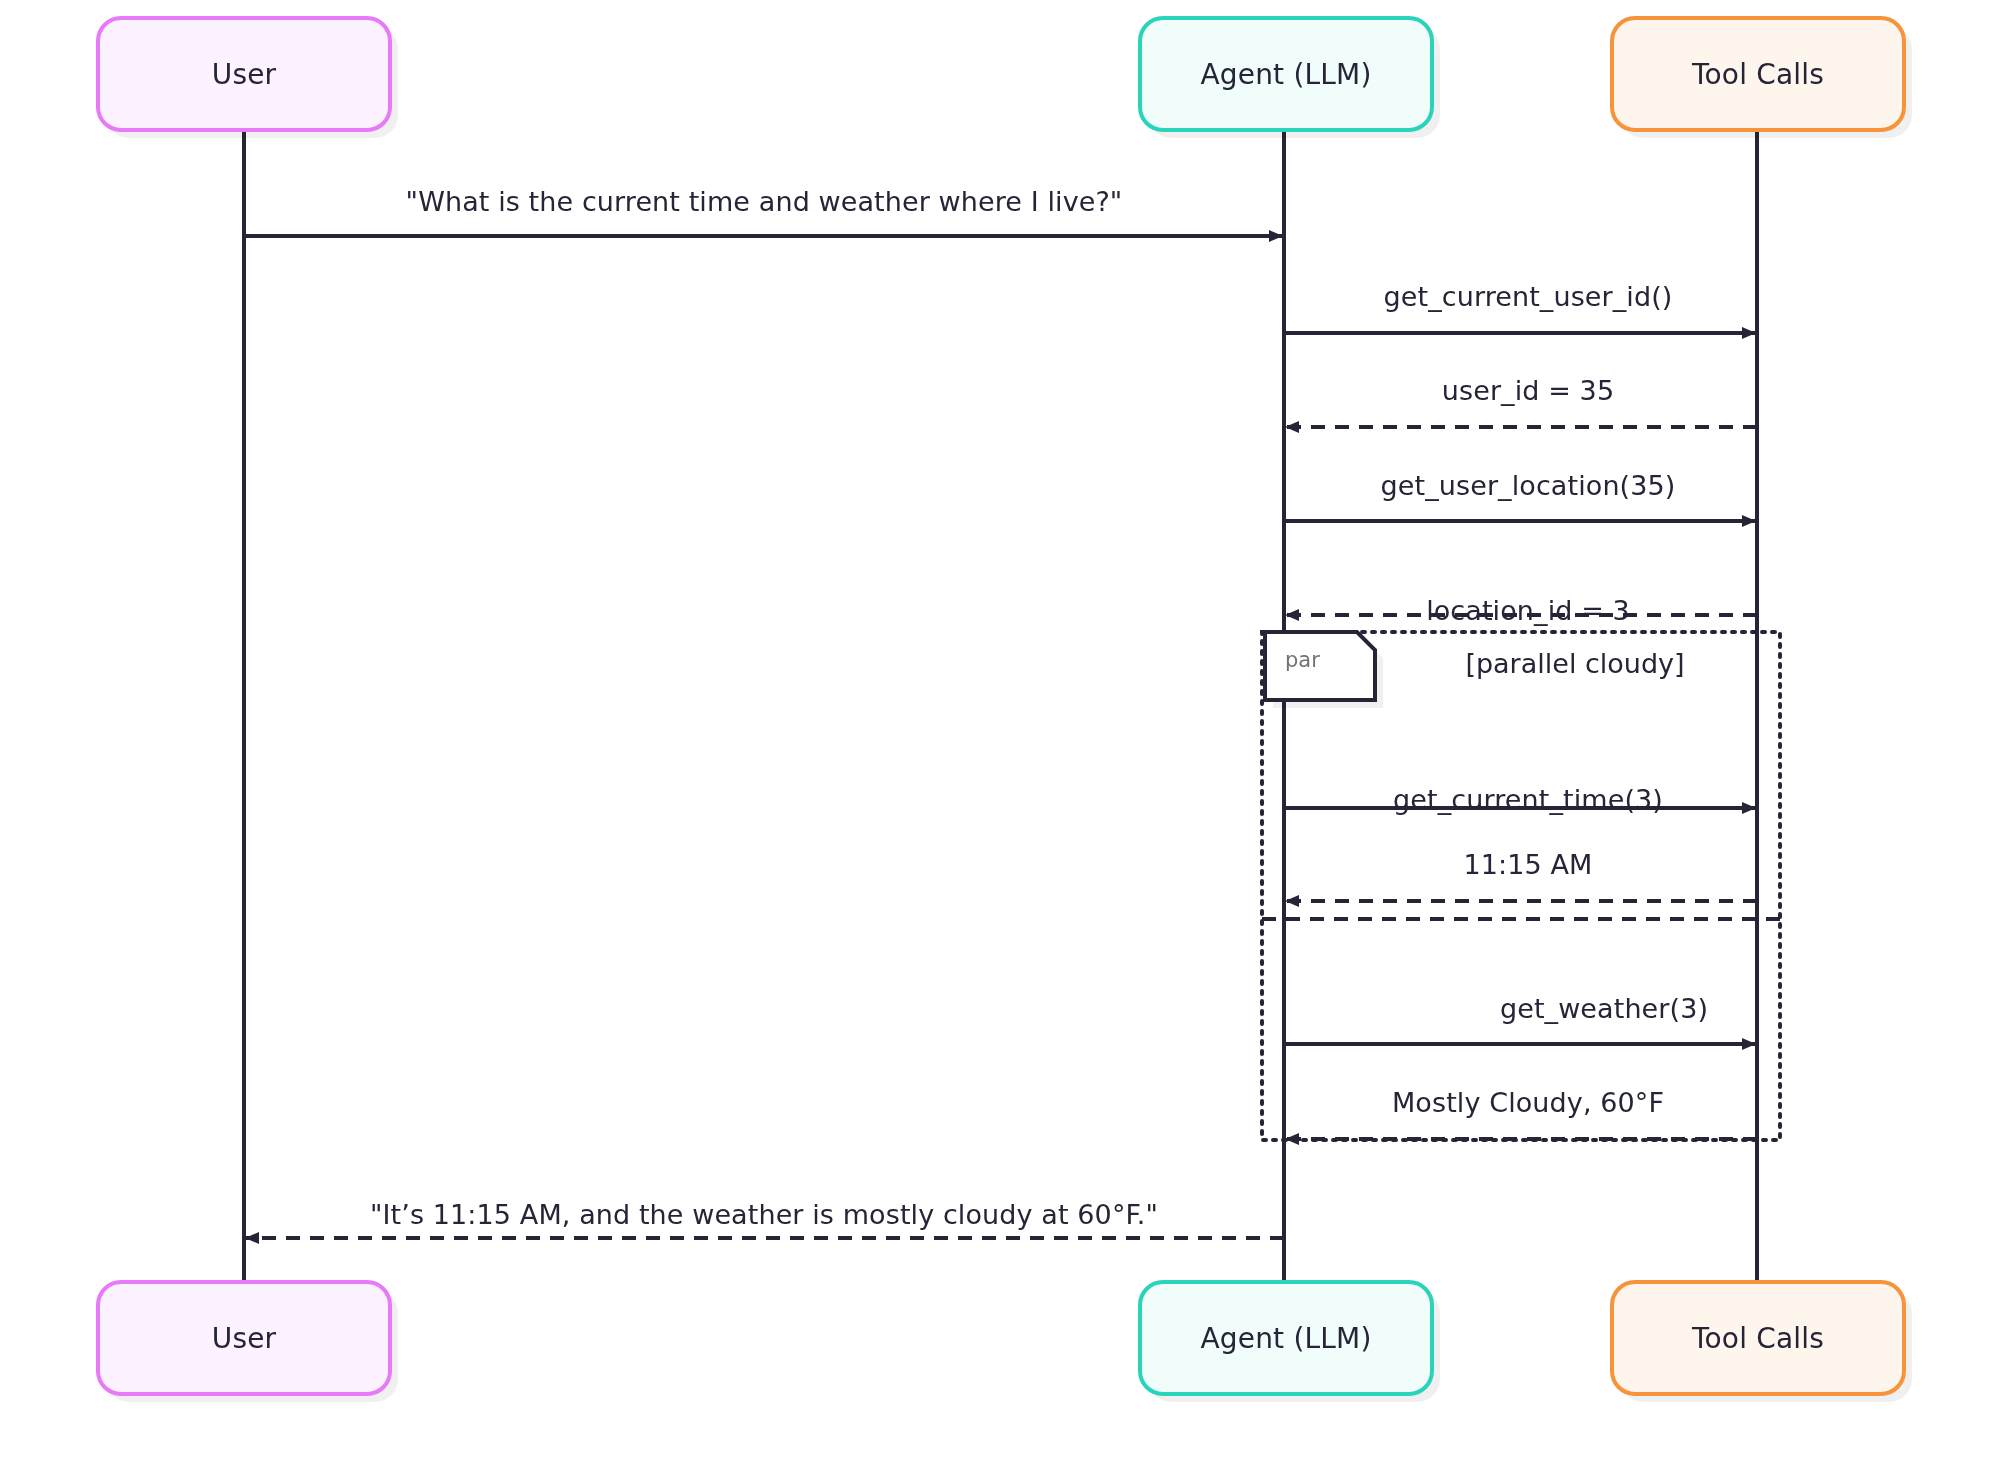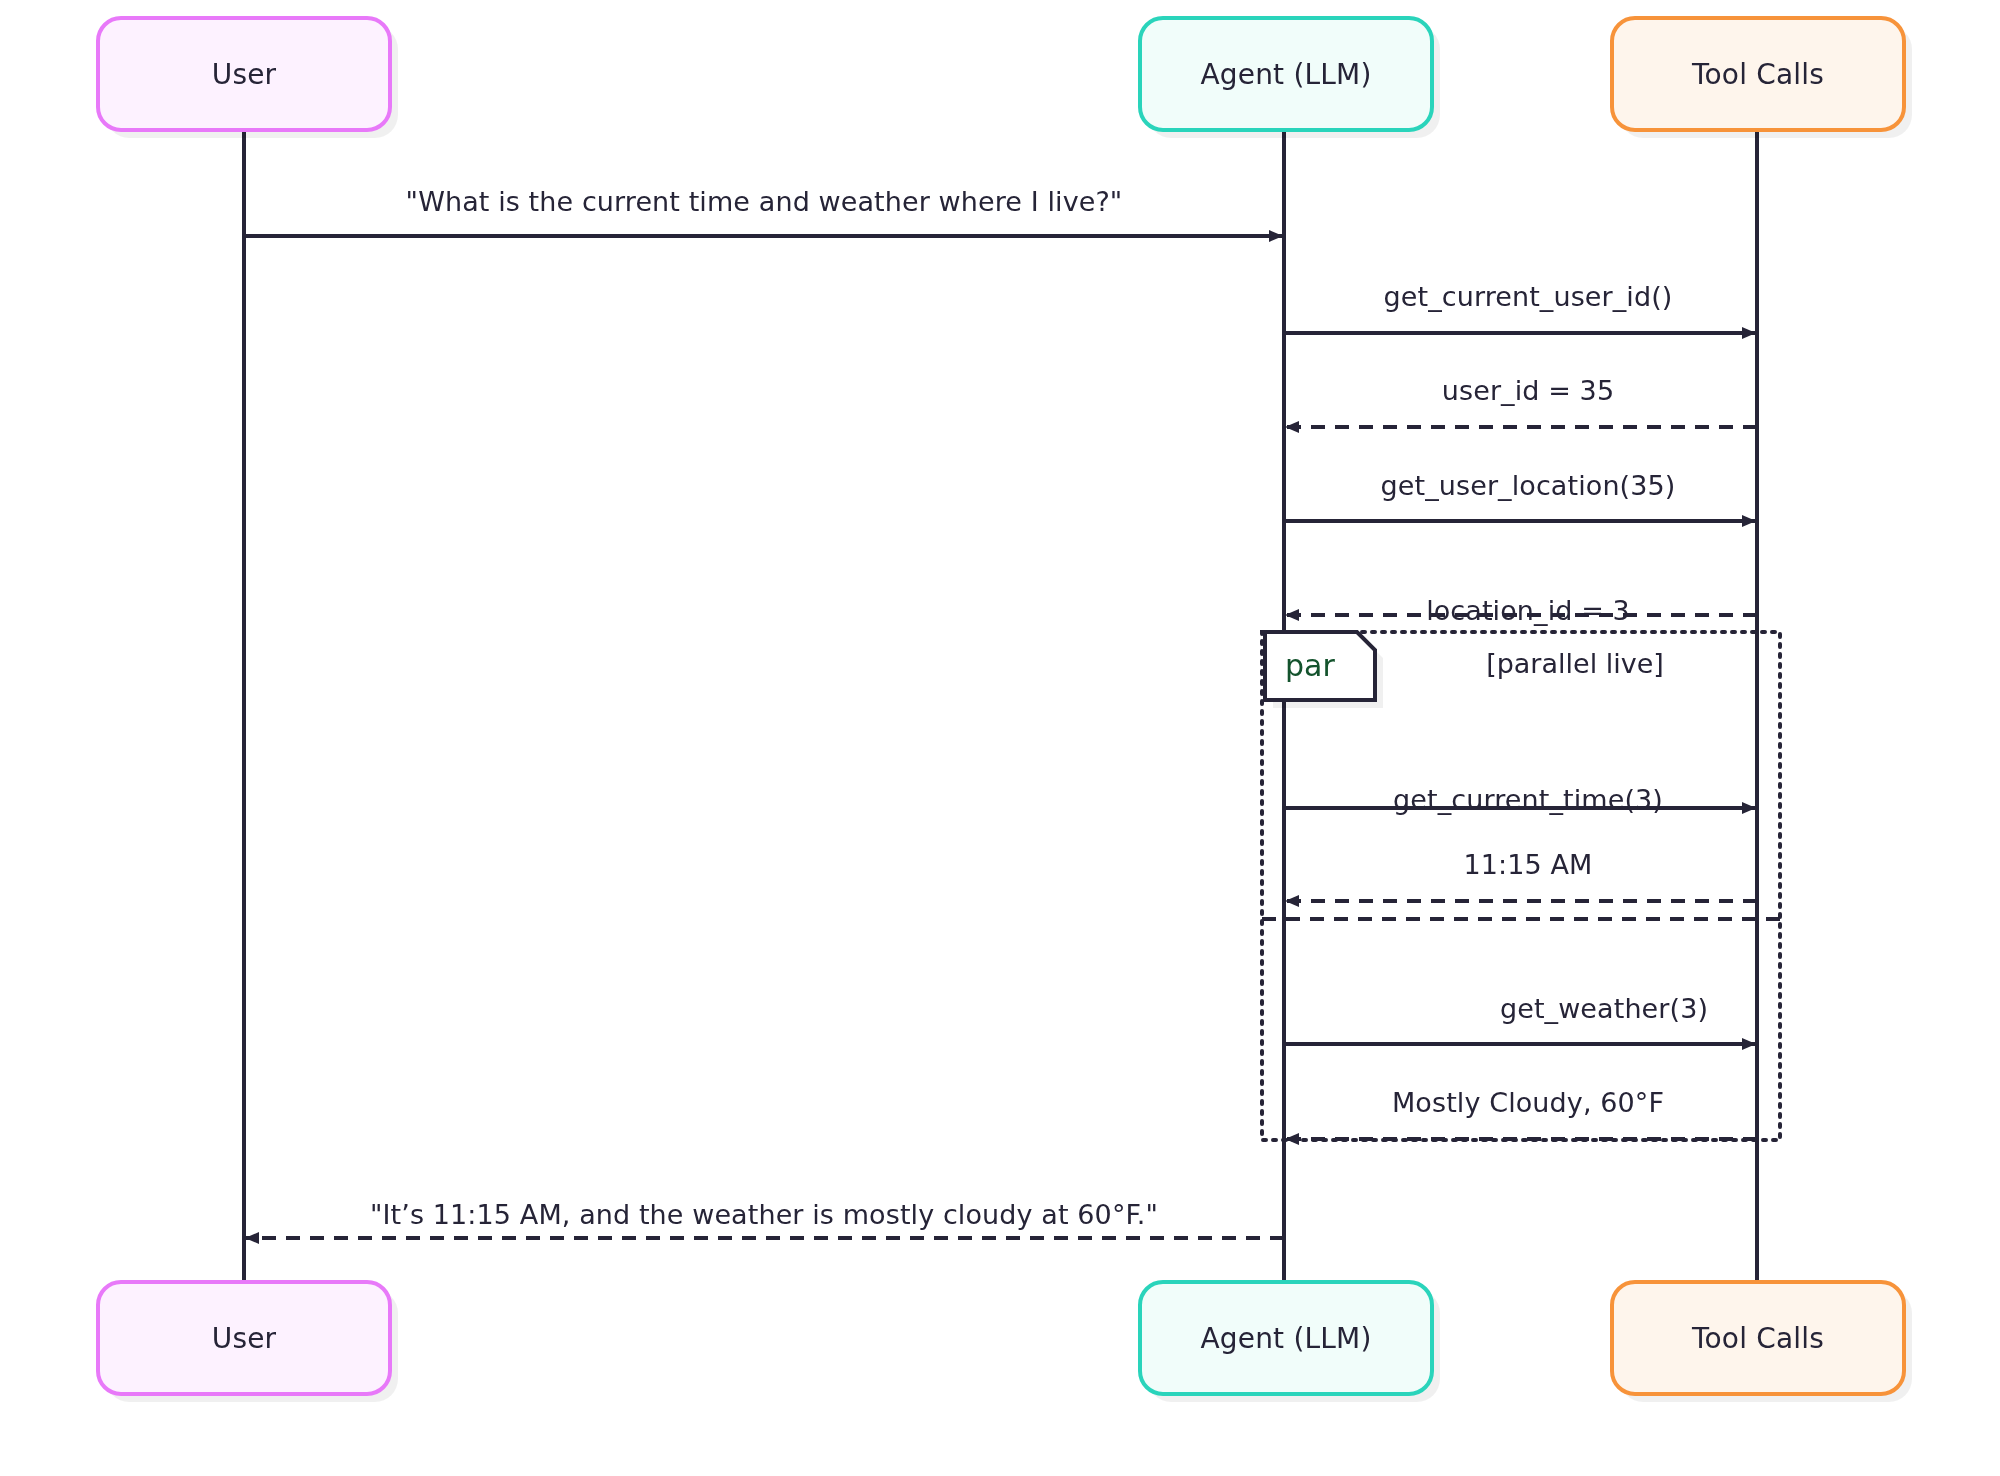--- a/index.html
+++ b/index.html
@@ -49,22 +49,22 @@
   }
   .frag-title {
     position: absolute;
     font-size: 27px;
     color: #262437;
     white-space: nowrap;
     transform: translateX(-50%);
   }
   .frag-tag {
     position: absolute;
-    font-size: 30px;
-    color: #14532d;
+    font-size: 21px;
+    color: #737373;
     white-space: nowrap;
   }
 </style>
 </head>
 <body>
 
 <div id="stage">
 
   <svg class="diagram" viewBox="0 0 2000 1476">
     <defs>
@@ -128,17 +128,17 @@
       <div class="msg-label" style="left: 1528px; top: 375px;">user_id = 35</div>
       <div class="msg-label" style="left: 1528px; top: 470px;">get_user_location(35)</div>
       <div class="msg-label" style="left: 1528px; top: 595px;">location_id = 3</div>
       <div class="msg-label" style="left: 1528px; top: 784px;">get_current_time(3)</div>
       <div class="msg-label" style="left: 1528px; top: 849px;">11:15 AM</div>
       <div class="msg-label" style="left: 1604px; top: 993px;">get_weather(3)</div>
       <div class="msg-label" style="left: 1528px; top: 1087px;">Mostly Cloudy, 60°F</div>
       <div class="msg-label" style="left: 764px; top: 1199px;">"It’s 11:15 AM, and the weather is mostly cloudy at 60°F."</div>
     </div>
   <div id="fraglabels">
-      <div class="frag-title" style="left: 1575px; top: 648px;">[parallel live]</div>
+      <div class="frag-title" style="left: 1575px; top: 648px;">[parallel cloudy]</div>
       <div class="frag-tag" style="left: 1285px; top: 648px;">par</div>
     </div>
 
 </div>
 
 </body></html>

